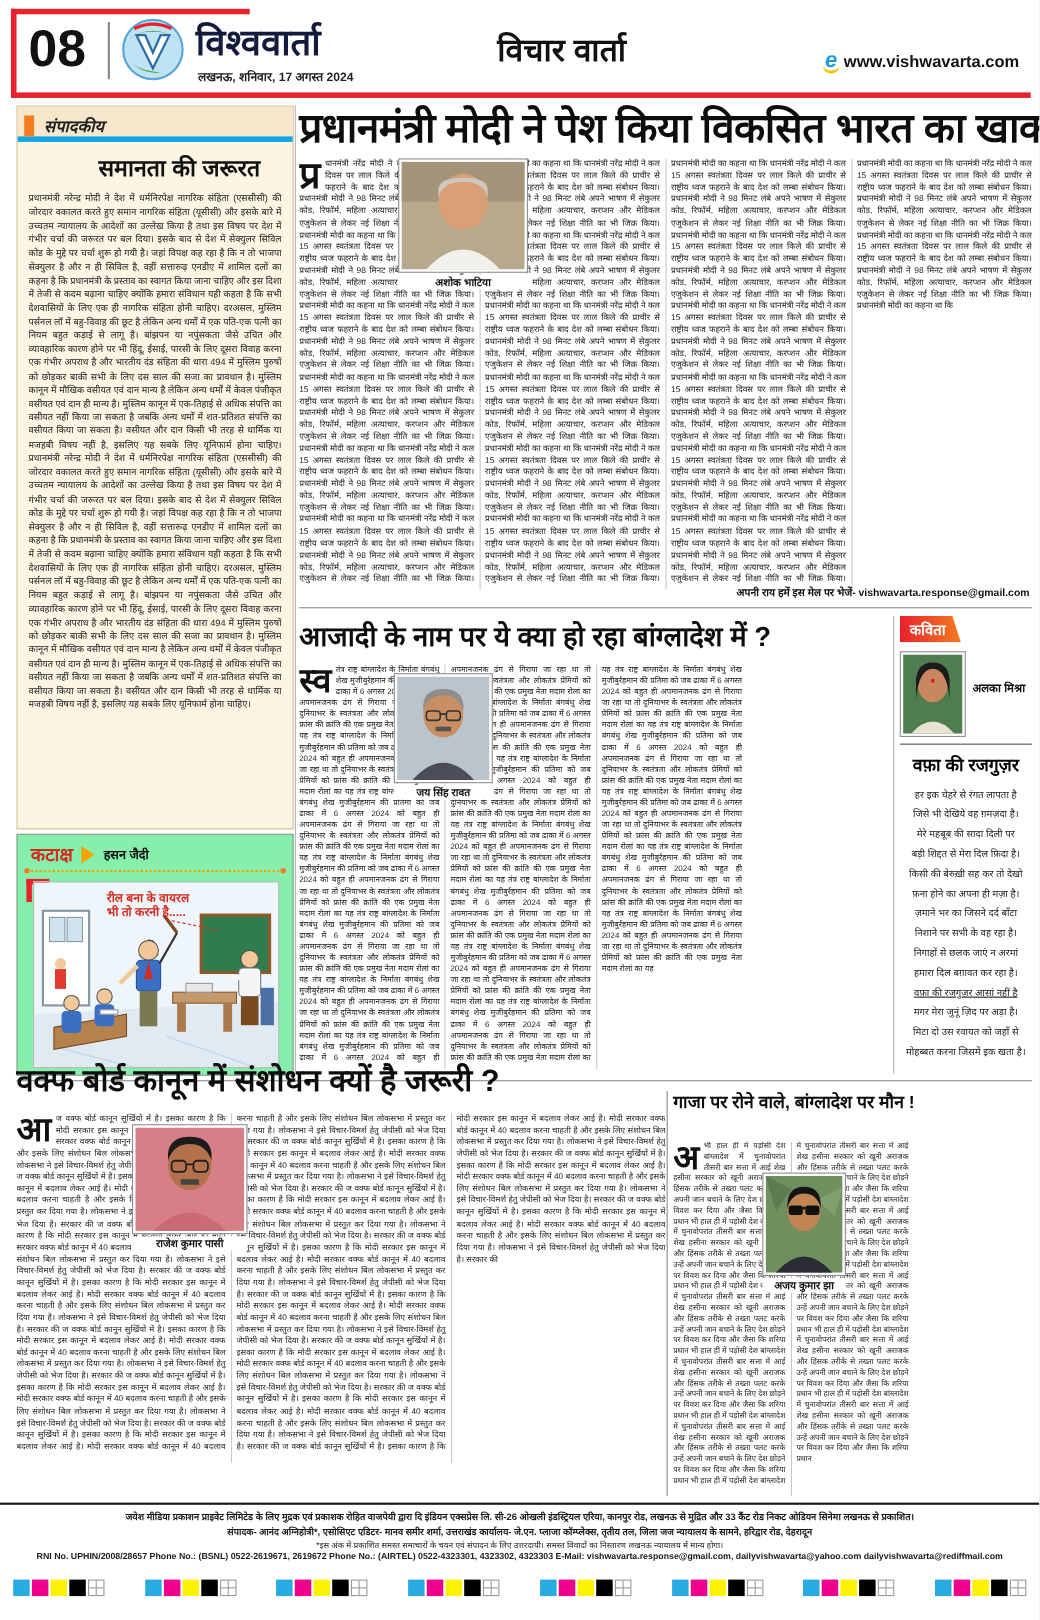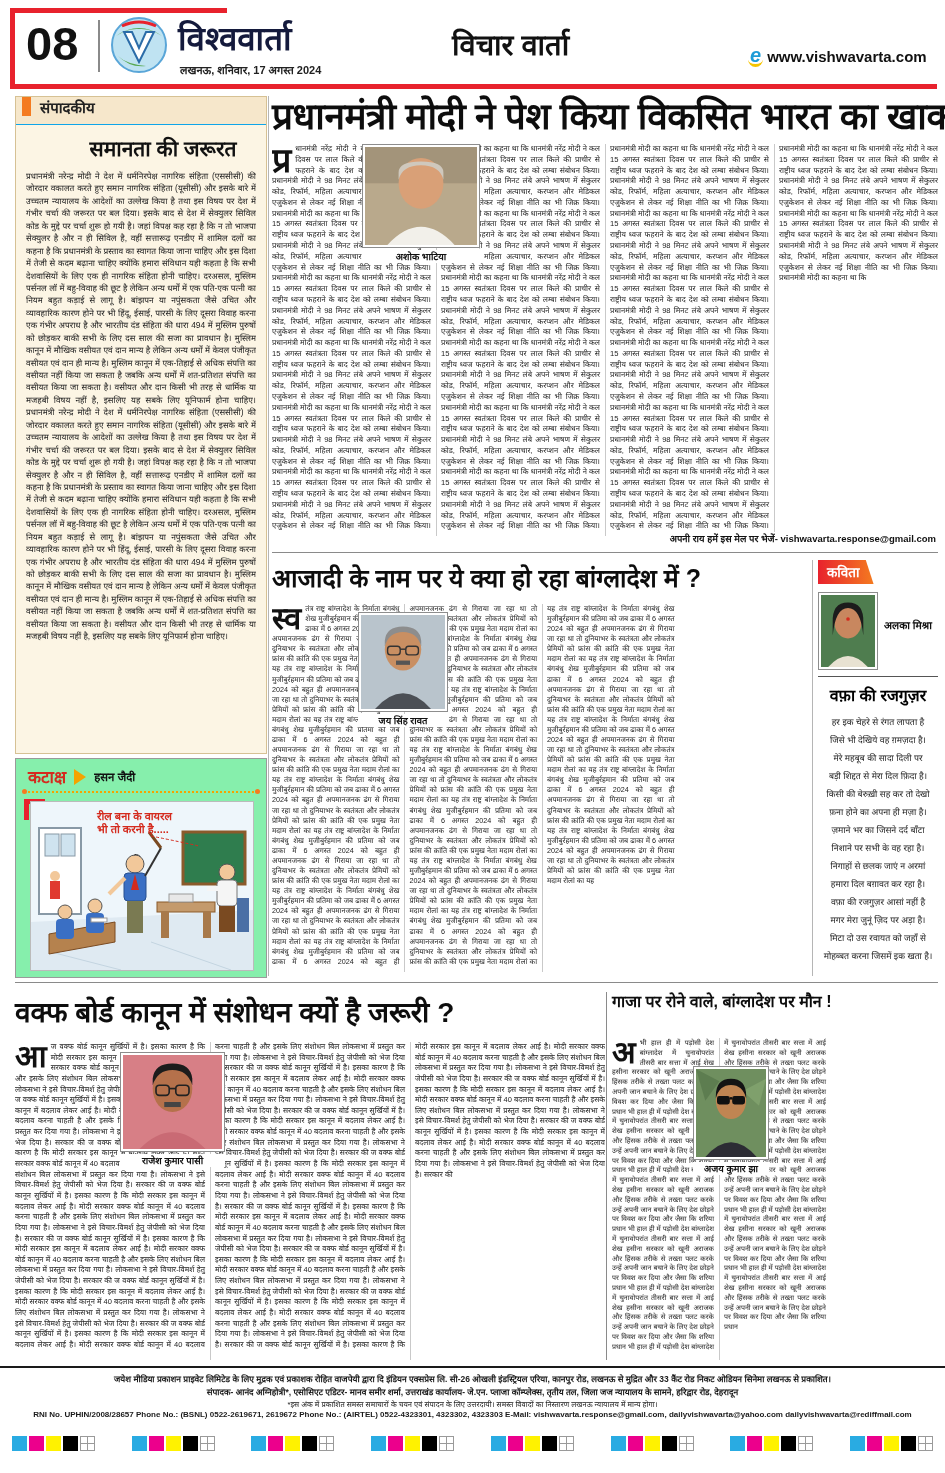--- a/index.html
+++ b/index.html
@@ -13,21 +13,21 @@
   .redline{position:absolute;background:#e8222d;}
   .pageno{font-size:47px;font-weight:bold;color:#111;line-height:1;}
   .masthead{font-size:33px;font-weight:bold;color:#141a3c;line-height:1;}
   .dateline{font-size:11px;font-weight:bold;color:#222;}
   .section-banner{font-size:29px;font-weight:bold;color:#111;}
   .website{font-size:15px;font-weight:bold;color:#111;}
   .eicon{display:inline-block;font-style:italic;font-weight:bold;color:#1e9cd7;font-size:20px;
          border-bottom:3px solid #f5c400;border-radius:0 0 10px 10px;padding:0 2px;line-height:0.9;margin-right:4px;}
   
   .edit-box{background:#fcf5e4;border:1px solid #d6c194;}
-  .edit-strip{background:#f6e7cb;border-bottom:1px solid #0ea5e9;height:27px;display:flex;align-items:flex-start;}
+  .edit-strip{background:#f6e7cb;border-bottom:5px solid #0ea5e9;height:27px;display:flex;align-items:flex-end;font-style:italic;}
   .edit-sq{width:9px;height:19px;background:#f47b20;margin:0 9px 0 6px;}
   .edit-label{font-size:15px;font-weight:bold;color:#222;}
   .edit-title{font-size:21px;font-weight:bold;text-align:center;color:#111;}
   .edit-body{font-size:8.4px;line-height:1.48;text-align:justify;color:#232323;overflow:hidden;}
   
   .headline-xl{font-size:37px;font-weight:bold;line-height:1.05;letter-spacing:-0.5px;color:#0d0d0d;white-space:nowrap;}
   .headline-l{font-size:25px;font-weight:bold;color:#0d0d0d;text-align:left;white-space:nowrap;}
   .headline-m{font-size:28px;font-weight:bold;color:#0d0d0d;white-space:nowrap;}
   .headline-s{font-size:16px;font-weight:bold;color:#0d0d0d;white-space:nowrap;}
   .art-body{text-align:justify;color:#222;overflow:hidden;}
@@ -231,30 +231,30 @@
       <div class="kav-line" style="top:160px;">हर इक चेहरे से रंगत लापता है</div>
       <div class="kav-line" style="top:178px;">जिसे भी देखिये वह ग़मज़दा है।</div>
       <div class="kav-line" style="top:196px;">मेरे महबूब की सादा दिली पर</div>
       <div class="kav-line" style="top:214px;">बड़ी शिद्दत से मेरा दिल फ़िदा है।</div>
       <div class="kav-line" style="top:232px;">किसी की बेरुख़ी सह कर तो देखो</div>
       <div class="kav-line" style="top:250px;">फ़ना होने का अपना ही मज़ा है।</div>
       <div class="kav-line" style="top:268px;">ज़माने भर का जिसने दर्द बाँटा</div>
       <div class="kav-line" style="top:286px;">निशाने पर सभी के वह रहा है।</div>
       <div class="kav-line" style="top:304px;">निगाहों से छलक जाएं न अरमां</div>
       <div class="kav-line" style="top:322px;">हमारा दिल बग़ावत कर रहा है।</div>
-      <div class="kav-line" style="top:340px;">वफ़ा की रजगुज़र आसां नहीं है</div>
+      <div class="kav-line" style="top:340px;text-decoration:underline;">वफ़ा की रजगुज़र आसां नहीं है</div>
       <div class="kav-line" style="top:358px;">मगर मेरा जुनूं ज़िद पर अड़ा है।</div>
       <div class="kav-line" style="top:376px;">मिटा दो उस रवायत को जहाँ से</div>
       <div class="kav-line" style="top:394px;">मोहब्बत करना जिसमें इक खता है।</div>
     </div>
   </div>
 
   <div class="rule-h" style="left:15px;top:982px;width:923px;"></div>
 
-  <div class="abs" style="left:15px;top:992px;width:590px;height:372px;">
+  <div class="abs" style="left:15px;top:962px;width:590px;height:372px;">
     <div class="headline-m">वक्फ बोर्ड कानून में संशोधन क्यों है जरूरी ?</div>
     <div class="art-body f75 cols3" style="position:absolute;left:0;top:50px;width:590px;height:318px;">
       <span class="dropcap">आ</span><span>ज वक्फ बोर्ड कानून सुर्खियों में है। इसका कारण है कि मोदी सरकार इस कानून में बदलाव लेकर आई है। मोदी सरकार वक्फ बोर्ड कानून में 40 बदलाव करना चाहती है और इसके लिए संशोधन बिल लोकसभा में प्रस्तुत कर दिया गया है। लोकसभा ने इसे विचार-विमर्श हेतु जेपीसी को भेज दिया है। सरकार की ज वक्फ बोर्ड कानून सुर्खियों में है। इसका कारण है कि मोदी सरकार इस कानून में बदलाव लेकर आई है। मोदी सरकार वक्फ बोर्ड कानून में 40 बदलाव करना चाहती है और इसके लिए संशोधन बिल लोकसभा में प्रस्तुत कर दिया गया है। लोकसभा ने इसे विचार-विमर्श हेतु जेपीसी को भेज दिया है। सरकार की ज वक्फ बोर्ड कानून सुर्खियों में है। इसका कारण है कि मोदी सरकार इस कानून में बदलाव लेकर आई है। मोदी सरकार वक्फ बोर्ड कानून में 40 बदलाव करना चाहती है और इसके लिए संशोधन बिल लोकसभा में प्रस्तुत कर दिया गया है। लोकसभा ने इसे विचार-विमर्श हेतु जेपीसी को भेज दिया है। सरकार की ज वक्फ बोर्ड कानून सुर्खियों में है। इसका कारण है कि मोदी सरकार इस कानून में बदलाव लेकर आई है। मोदी सरकार वक्फ बोर्ड कानून में 40 बदलाव करना चाहती है और इसके लिए संशोधन बिल लोकसभा में प्रस्तुत कर दिया गया है। लोकसभा ने इसे विचार-विमर्श हेतु जेपीसी को भेज दिया है। सरकार की ज वक्फ बोर्ड कानून सुर्खियों में है। इसका कारण है कि मोदी सरकार इस कानून में बदलाव लेकर आई है। मोदी सरकार वक्फ बोर्ड कानून में 40 बदलाव करना चाहती है और इसके लिए संशोधन बिल लोकसभा में प्रस्तुत कर दिया गया है। लोकसभा ने इसे विचार-विमर्श हेतु जेपीसी को भेज दिया है। सरकार की ज वक्फ बोर्ड कानून सुर्खियों में है। इसका कारण है कि मोदी सरकार इस कानून में बदलाव लेकर आई है। मोदी सरकार वक्फ बोर्ड कानून में 40 बदलाव करना चाहती है और इसके लिए संशोधन बिल लोकसभा में प्रस्तुत कर दिया गया है। लोकसभा ने इसे विचार-विमर्श हेतु जेपीसी को भेज दिया है। सरकार की ज वक्फ बोर्ड कानून सुर्खियों में है। इसका कारण है कि मोदी सरकार इस कानून में बदलाव लेकर आई है। मोदी सरकार वक्फ बोर्ड कानून में 40 बदलाव करना चाहती है और इसके लिए संशोधन बिल लोकसभा में प्रस्तुत कर दिया गया है। लोकसभा ने इसे विचार-विमर्श हेतु जेपीसी को भेज दिया है। सरकार की ज वक्फ बोर्ड कानून सुर्खियों में है। इसका कारण है कि मोदी सरकार इस कानून में बदलाव लेकर आई है। मोदी सरकार वक्फ बोर्ड कानून में 40 बदलाव करना चाहती है और इसके लिए संशोधन बिल लोकसभा में प्रस्तुत कर दिया गया है। लोकसभा ने इसे विचार-विमर्श हेतु जेपीसी को भेज दिया है। सरकार की ज वक्फ बोर्ड कानून सुर्खियों में है। इसका कारण है कि मोदी सरकार इस कानून में बदलाव लेकर आई है। मोदी सरकार वक्फ बोर्ड कानून में 40 बदलाव करना चाहती है और इसके लिए संशोधन बिल लोकसभा में प्रस्तुत कर दिया गया है। लोकसभा ने इसे विचार-विमर्श हेतु जेपीसी को भेज दिया है। सरकार की ज वक्फ बोर्ड कानून सुर्खियों में है। इसका कारण है कि मोदी सरकार इस कानून में बदलाव लेकर आई है। मोदी सरकार वक्फ बोर्ड कानून में 40 बदलाव करना चाहती है और इसके लिए संशोधन बिल लोकसभा में प्रस्तुत कर दिया गया है। लोकसभा ने इसे विचार-विमर्श हेतु जेपीसी को भेज दिया है। सरकार की ज वक्फ बोर्ड कानून सुर्खियों में है। इसका कारण है कि मोदी सरकार इस कानून में बदलाव लेकर आई है। मोदी सरकार वक्फ बोर्ड कानून में 40 बदलाव करना चाहती है और इसके लिए संशोधन बिल लोकसभा में प्रस्तुत कर दिया गया है। लोकसभा ने इसे विचार-विमर्श हेतु जेपीसी को भेज दिया है। सरकार की ज वक्फ बोर्ड कानून सुर्खियों में है। इसका कारण है कि मोदी सरकार इस कानून में बदलाव लेकर आई है। मोदी सरकार वक्फ बोर्ड कानून में 40 बदलाव करना चाहती है और इसके लिए संशोधन बिल लोकसभा में प्रस्तुत कर दिया गया है। लोकसभा ने इसे विचार-विमर्श हेतु जेपीसी को भेज दिया है। सरकार की ज वक्फ बोर्ड कानून सुर्खियों में है। इसका कारण है कि मोदी सरकार इस कानून में बदलाव लेकर आई है। मोदी सरकार वक्फ बोर्ड कानून में 40 बदलाव करना चाहती है और इसके लिए संशोधन बिल लोकसभा में प्रस्तुत कर दिया गया है। लोकसभा ने इसे विचार-विमर्श हेतु जेपीसी को भेज दिया है। सरकार की ज वक्फ बोर्ड कानून सुर्खियों में है। इसका कारण है कि मोदी सरकार इस कानून में बदलाव लेकर आई है। मोदी सरकार वक्फ बोर्ड कानून में 40 बदलाव करना चाहती है और इसके लिए संशोधन बिल लोकसभा में प्रस्तुत कर दिया गया है। लोकसभा ने इसे विचार-विमर्श हेतु जेपीसी को भेज दिया है। सरकार की ज वक्फ बोर्ड कानून सुर्खियों में है। इसका कारण है कि मोदी सरकार इस कानून में बदलाव लेकर आई है। मोदी सरकार वक्फ बोर्ड कानून में 40 बदलाव करना चाहती है और इसके लिए संशोधन बिल लोकसभा में प्रस्तुत कर दिया गया है। लोकसभा ने इसे विचार-विमर्श हेतु जेपीसी को भेज दिया है। सरकार की ज वक्फ बोर्ड कानून सुर्खियों में है। इसका कारण है कि मोदी सरकार इस कानून में बदलाव लेकर आई है। मोदी सरकार वक्फ बोर्ड कानून में 40 बदलाव करना चाहती है और इसके लिए संशोधन बिल लोकसभा में प्रस्तुत कर दिया गया है। लोकसभा ने इसे विचार-विमर्श हेतु जेपीसी को भेज दिया है। सरकार की</span>
     </div>
     <div class="photo" style="left:105px;top:60px;width:105px;height:100px;">
       <svg viewBox="0 0 60 56" preserveAspectRatio="none">
         <rect width="60" height="56" fill="#d77f86"></rect>
         <ellipse cx="30" cy="20" rx="12" ry="14" fill="#b5714b"></ellipse>
         <path d="M18 14 Q19 5 30 5 Q41 5 42 14 L42 18 Q39 9 30 9 Q21 9 18 18 Z" fill="#1c1c1c"></path>
         <rect x="20" y="18" width="8" height="6" rx="2" fill="none" stroke="#222"></rect>

